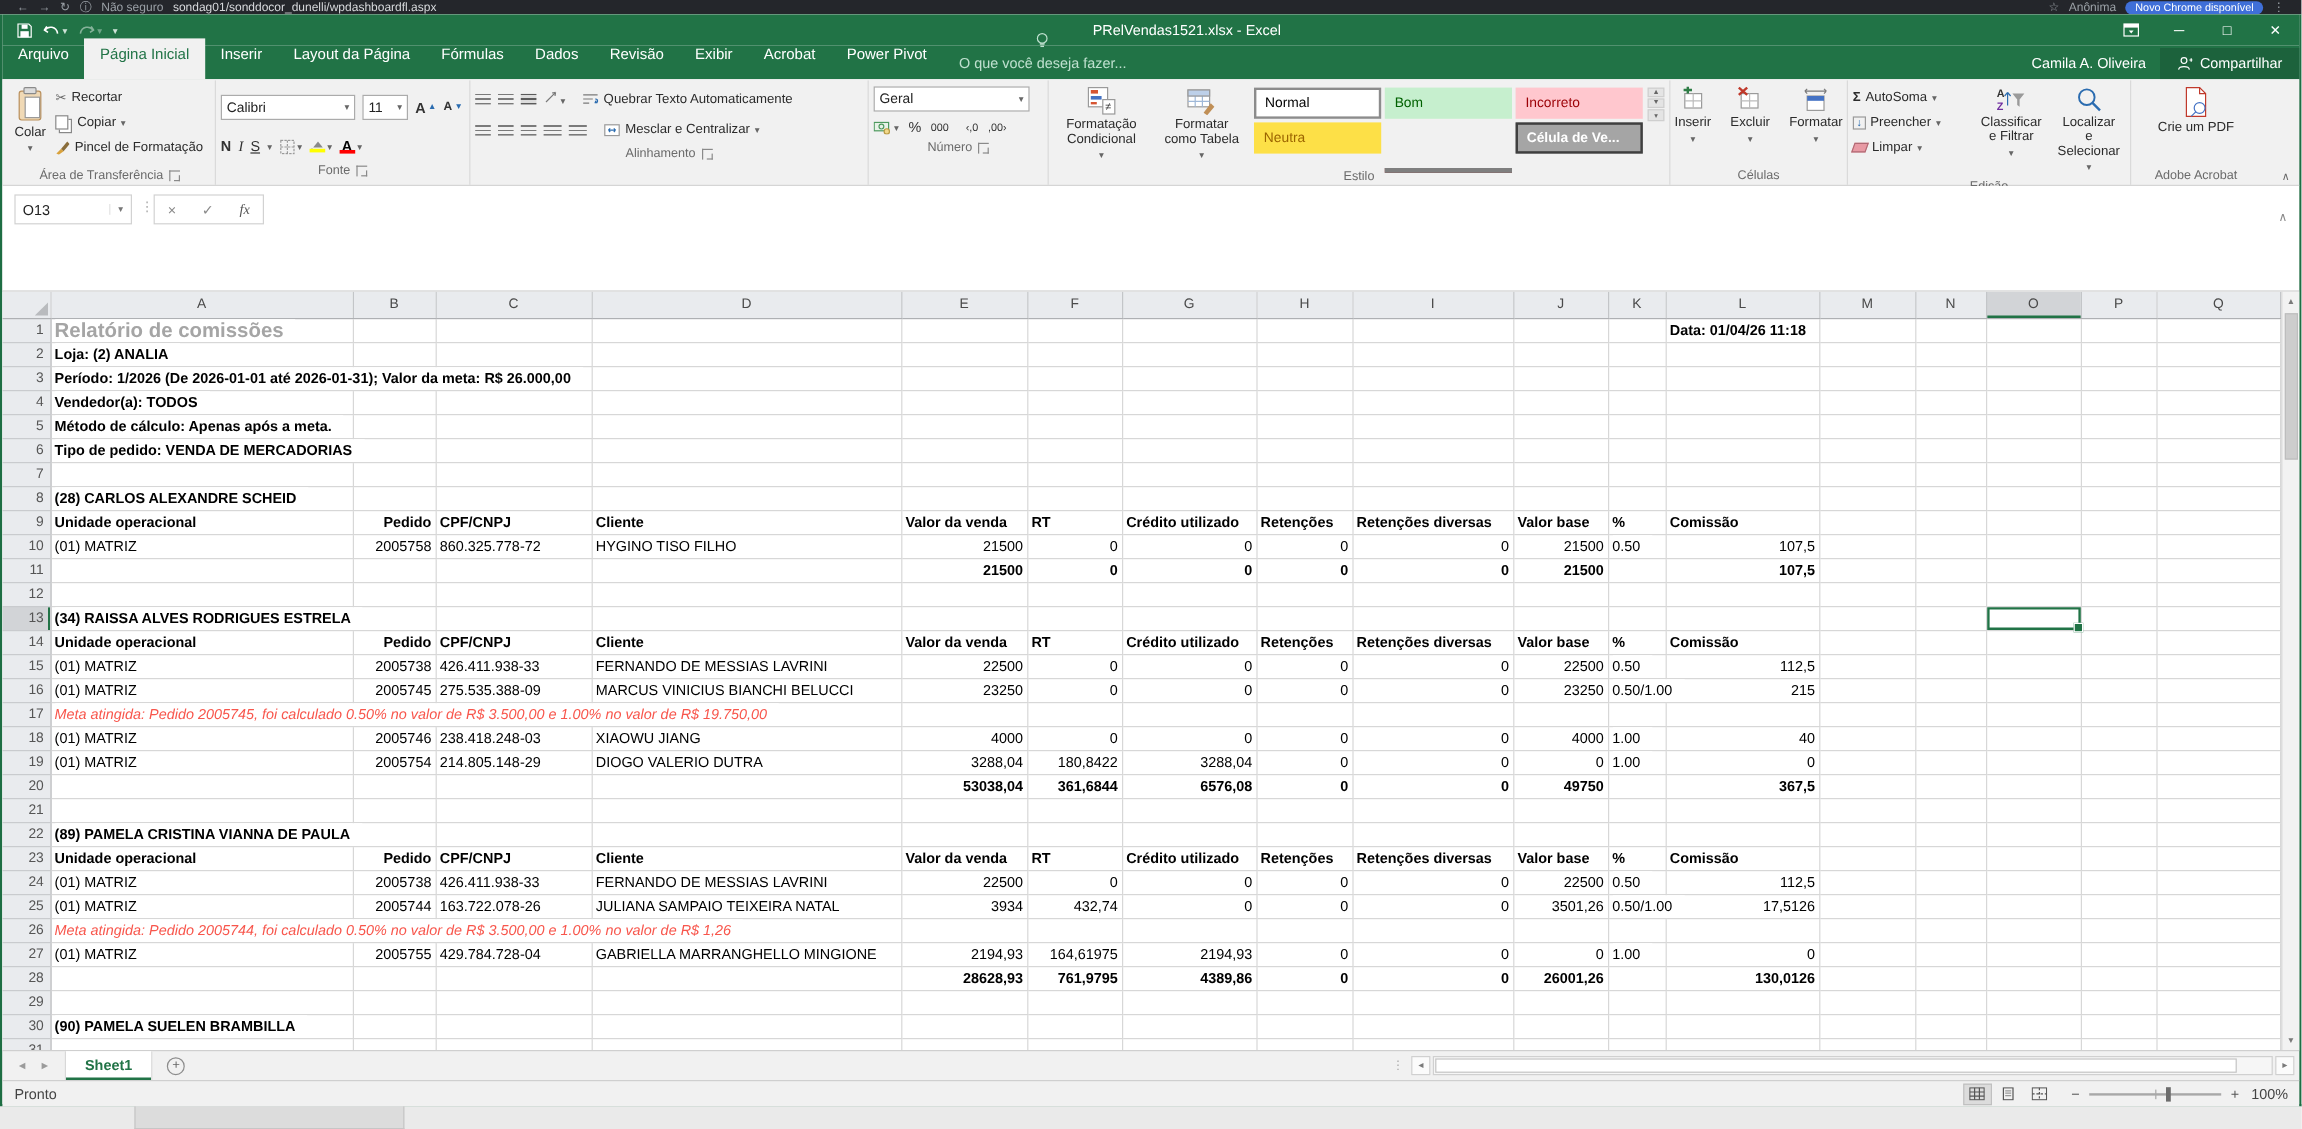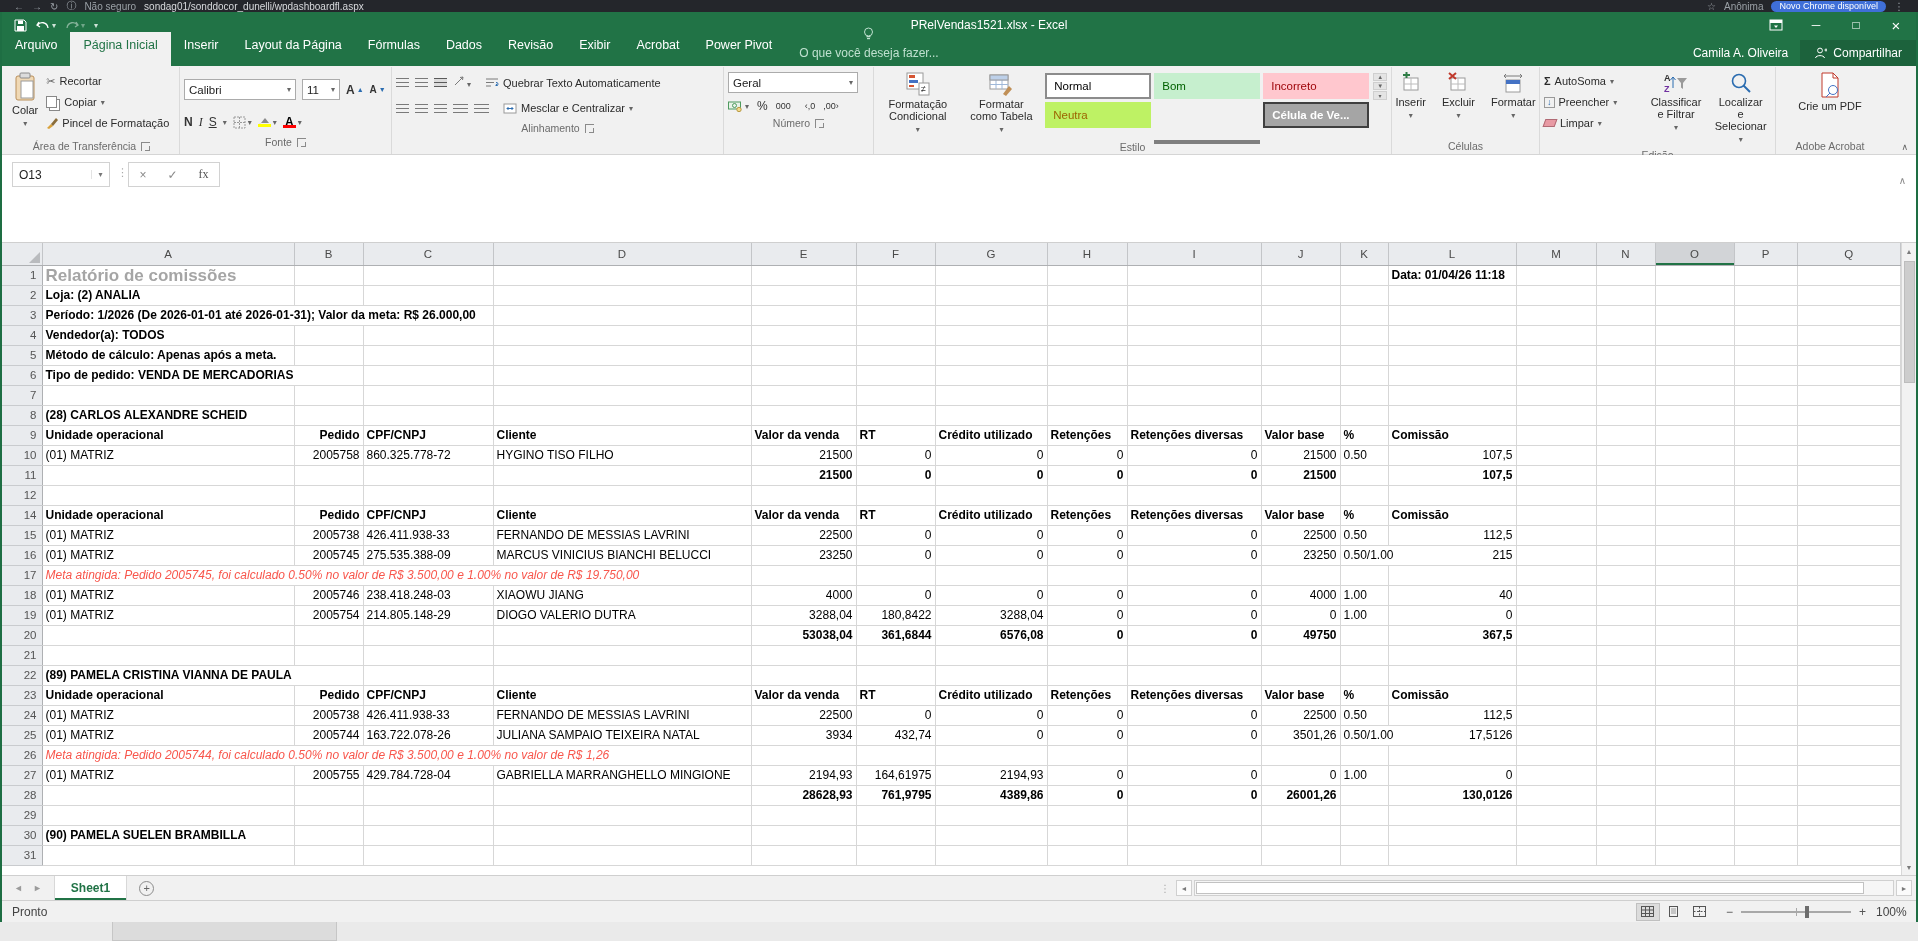--- a/index.html
+++ b/index.html
@@ -60,21 +60,21 @@
 
   
   .formula-strip { height:88px; background:#fff; border-bottom:1px solid #cfcfcf; position:relative; }
   .name-box { position:absolute; left:10px; top:7px; width:98px; height:25px; border:1px solid #d2d2d2;
               display:flex; align-items:center; font-size:12px; color:#222; }
   .name-box .txt { flex:1; padding-left:6px; }
   .name-box .arr { width:18px; text-align:center; color:#777; font-size:8px; border-left:1px solid #e3e3e3; }
   .fdots { position:absolute; left:115px; top:11px; color:#a9a9a9; font-size:11px; letter-spacing:1px; }
   .fbtns { position:absolute; left:126px; top:7px; width:92px; height:25px; border:1px solid #d2d2d2;
            display:flex; align-items:center; justify-content:space-around; color:#8a8a8a; font-size:12px; }
-  .fbtns .fx { font-family:"Liberation Serif",serif; color:#555; }
+  .fbtns .fx { font-style:italic; font-family:"Liberation Serif",serif; color:#555; }
   .formula-input { position:absolute; left:226px; top:7px; right:30px; height:74px; font-size:12px; color:#000; }
   .fchevron { position:absolute; right:10px; top:20px; color:#8a8a8a; font-size:10px; }
 
   
   .grid-area { height:632px; display:flex; background:#fff; }
   .sheet-clip { width:calc(100% - 15px); overflow:hidden; }
   table { border-collapse:collapse; table-layout:fixed; width:100%; }
   th,td { height:20px; padding:0 3px; font-size:12px; white-space:nowrap; overflow:hidden; font-weight:normal; }
   .colhead-row th { background:#e9ebee; border-right:1px solid #c3c5c8; border-bottom:1px solid #aeb0b3; color:#4a4a4a;
                     text-align:center; font-size:11.5px; height:22px; }
@@ -402,21 +402,21 @@
                 <rect x="1" y="3" width="18" height="5" fill="#bdd0e9" stroke="#9a9a9a"></rect>
                 <path d="M14 22 L20 14 L23 17 L17 24 z" fill="#c08f56"></path>
               </svg>
             <span>Formatar como Tabela</span>
               <span class="dd">▾</span>
           </div>
           <div class="gallery" id="style-gallery">
               <div class="chip" style="background: rgb(255, 255, 255); color: rgb(0, 0, 0); border: 2px solid rgb(140, 140, 140);">Normal</div>
               <div class="chip" style="background: rgb(198, 239, 206); color: rgb(0, 97, 0); border: 1px solid transparent;">Bom</div>
               <div class="chip" style="background: rgb(255, 199, 206); color: rgb(156, 0, 6); border: 1px solid transparent;">Incorreto</div>
-              <div class="chip" style="background: #bef264; color: rgb(156, 101, 0); border: 1px solid transparent;">Neutra</div>
+              <div class="chip" style="background: #fde047; color: rgb(156, 101, 0); border: 1px solid transparent;">Neutra</div>
               <div class="chip" style="background: #7f1d1d; color: rgb(250, 125, 0); border: 2px solid rgb(127, 127, 127); font-weight: bold; margin-top: 38px;">Cálculo</div>
               <div class="chip" style="background: rgb(165, 165, 165); color: rgb(255, 255, 255); border: 2px solid rgb(63, 63, 63); font-weight: bold;">Célula de Ve...</div>
             </div>
           <div class="gal-scroll">
             <span>▲</span>
             <span>▼</span>
             <span>▾</span>
           </div>
         </div>
         <div class="rlabel">
@@ -833,20 +833,42 @@
                 <td class="cell"></td>
                 <td class="cell"></td>
                 <td class="cell"></td>
                 <td class="cell"></td>
                 <td class="cell"></td>
                 <td class="cell"></td>
                 <td class="cell"></td>
                 <td class="cell"></td>
               </tr>
               <tr>
+                <td class="gutter sel">13</td>
+                <td class="cell bold spill">
+                  <span class="spilltxt">(34) RAISSA ALVES RODRIGUES ESTRELA</span>
+                </td>
+                <td class="cell"></td>
+                <td class="cell"></td>
+                <td class="cell"></td>
+                <td class="cell"></td>
+                <td class="cell"></td>
+                <td class="cell"></td>
+                <td class="cell"></td>
+                <td class="cell"></td>
+                <td class="cell"></td>
+                <td class="cell"></td>
+                <td class="cell"></td>
+                <td class="cell"></td>
+                <td class="cell"></td>
+                <td class="cell active-cell"></td>
+                <td class="cell"></td>
+                <td class="cell"></td>
+              </tr>
+              <tr>
                 <td class="gutter">14</td>
                 <td class="cell bold">Unidade operacional</td>
                 <td class="cell bold num">Pedido</td>
                 <td class="cell bold">CPF/CNPJ</td>
                 <td class="cell bold">Cliente</td>
                 <td class="cell bold">Valor da venda</td>
                 <td class="cell bold">RT</td>
                 <td class="cell bold">Crédito utilizado</td>
                 <td class="cell bold">Retenções</td>
                 <td class="cell bold">Retenções diversas</td>

